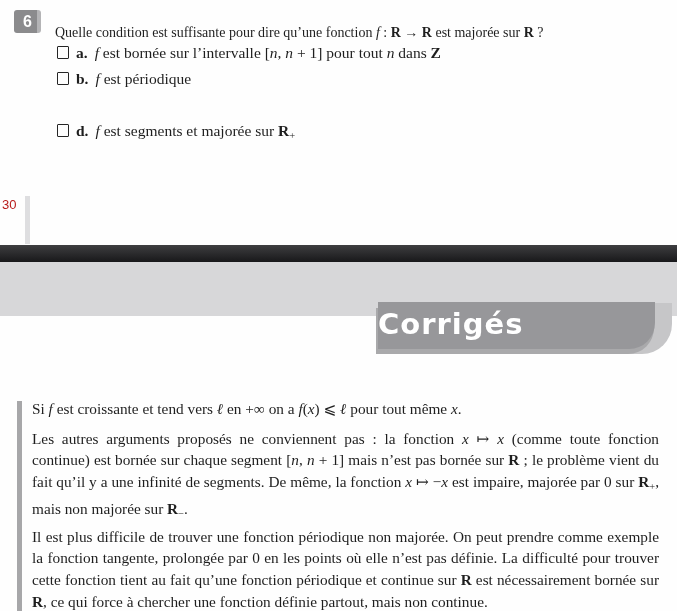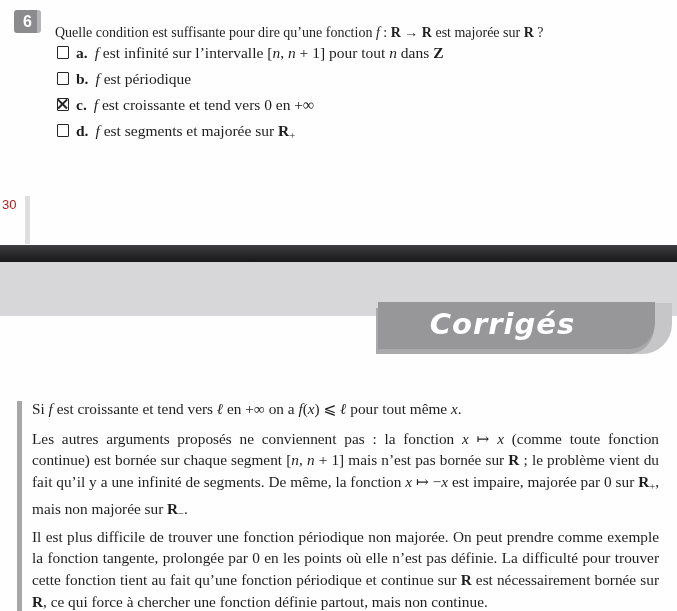--- a/index.html
+++ b/index.html
@@ -73,23 +73,23 @@
   }
   .banner-shadow{
     position:absolute;left:-2px;top:6px;width:278px;height:46px;
     background:#a9a9ab;border-bottom-right-radius:26px;
   }
   .banner-main{
     position:absolute;left:0;top:0;width:277px;height:47px;
     background:var(--banner-bg,#97979a);border-bottom-right-radius:26px;
     color:var(--banner-text,#ffffff);
     font-family:"DejaVu Sans",sans-serif;
-    font-style:italic;font-weight:bold;
+    font-weight:bold;
     font-size:29px;line-height:45px;
-    text-align:center;box-sizing:border-box;padding-right:28px;
+    text-align:left;box-sizing:border-box;padding-right:28px;
     letter-spacing:1px;
   }
 
   
   .answers-bar{
     position:absolute;left:17px;top:401px;width:5px;height:210px;
     background:var(--margin-bar,#a7a7a9);
   }
   .answers{
     position:absolute;left:32px;top:398px;width:627px;
@@ -107,30 +107,27 @@
 </head>
 <body>
 
 <div class="page">
 
   <div class="q-badge">6</div>
 
   <div class="q-prompt"><span>Quelle condition est suffisante pour dire qu’une fonction </span><span class="seg-i">f</span><span> : </span><span class="seg-b">R</span><span> → </span><span class="seg-b">R</span><span> est majorée sur </span><span class="seg-b">R</span><span> ?</span></div>
 
   <div class="option" style="top:42px">
-    <span class="checkbox"></span><span class="opt-letter">a.</span><span class="opt-text"><span class="seg-i">f</span><span> est infinité sur l’intervalle [</span><span class="seg-i">n</span><span>, </span><span class="seg-i">n</span><span> + 1] pour tout </span><span class="seg-i">n</span><span> dans </span><span class="seg-b">Z</span></span>
+    <span class="checkbox"></span><span class="opt-letter">a.</span><span class="opt-text"><span class="seg-i">f</span><span> est bornée sur l’intervalle [</span><span class="seg-i">n</span><span>, </span><span class="seg-i">n</span><span> + 1] pour tout </span><span class="seg-i">n</span><span> dans </span><span class="seg-b">Z</span></span>
   </div>
 
   <div class="option" style="top:68px">
     <span class="checkbox"></span><span class="opt-letter">b.</span><span class="opt-text"><span class="seg-i">f</span><span> est périodique</span></span>
   </div>
 
-  <div class="option" style="top:94px">
-    <span class="checkbox checked"></span><span class="opt-letter">c.</span><span class="opt-text"><span class="seg-i">f</span><span> est croissante et tend vers 0 en +∞</span></span>
-  </div>
 
   <div class="option" style="top:120px">
     <span class="checkbox"></span><span class="opt-letter">d.</span><span class="opt-text"><span class="seg-i">f</span><span> est segments et majorée sur </span><span class="seg-b">R</span><span class="seg-sub">+</span></span>
   </div>
 
   <div class="page-num">30</div>
   <div class="page-num-bar"></div>
 
   <div class="dark-bar"></div>
   <div class="gray-band"></div>

